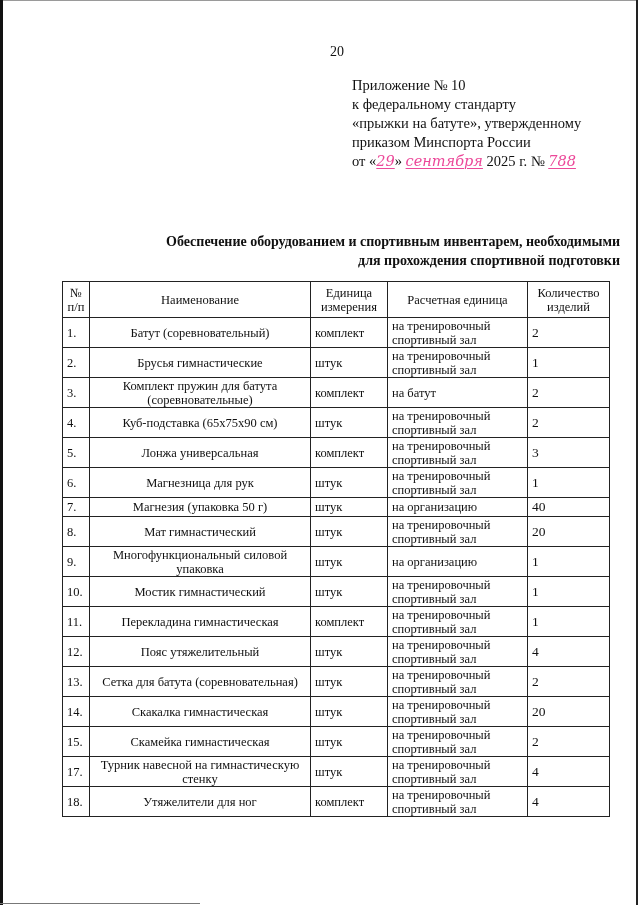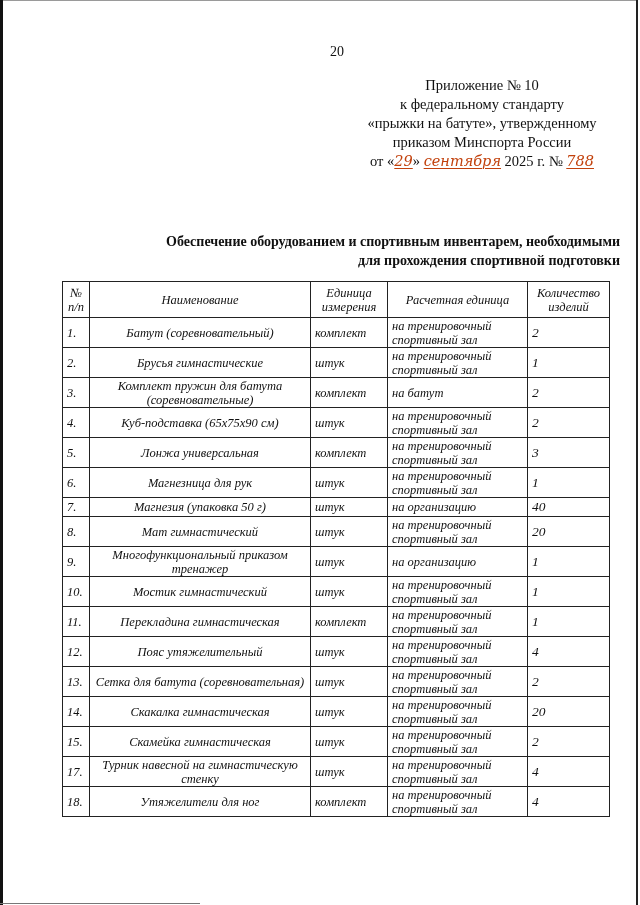--- a/index.html
+++ b/index.html
@@ -31,29 +31,29 @@
     position: absolute;
     left: 330px;
     top: 44px;
     font-size: 14px;
   }
   .appendix {
     position: absolute;
     left: 352px;
     top: 76px;
     width: 260px;
-    text-align: center;
+    text-align: left;
     font-size: 14.5px;
     line-height: 19px;
   }
   .appendix .line { display: block; white-space: nowrap; }
   .hand {
     font-family: "DejaVu Serif", serif;
     font-style: italic;
-    color: #c2410c;
+    color: #ec4899;
     text-decoration: underline;
     text-decoration-thickness: 1px;
     text-underline-offset: 2px;
   }
   .doc-title {
     position: absolute;
     left: 60px;
     top: 232px;
     width: 560px;
     text-align: right;
@@ -63,21 +63,20 @@
   }
   table.equip {
     position: absolute;
     left: 62px;
     top: 281px;
     width: 547px;
     border-collapse: collapse;
     font-size: 12.5px;
     line-height: 14px;
     table-layout: fixed;
-    font-style: italic;
   }
   table.equip th, table.equip td {
     border: 1px solid #222;
     padding: 0 4px;
     vertical-align: middle;
   }
   table.equip th {
     font-weight: normal;
     text-align: center;
     height: 35px;
@@ -181,21 +180,21 @@
       </tr>
     <tr>
         <td class="num">8.</td>
         <td class="name">Мат гимнастический</td>
         <td class="unit">штук</td>
         <td class="basis">на тренировочный спортивный зал</td>
         <td class="qty">20</td>
       </tr>
     <tr>
         <td class="num">9.</td>
-        <td class="name">Многофункциональный приказом тренажер</td>
+        <td class="name">Многофункциональный силовой упаковка</td>
         <td class="unit">штук</td>
         <td class="basis">на организацию</td>
         <td class="qty">1</td>
       </tr>
     <tr>
         <td class="num">10.</td>
         <td class="name">Мостик гимнастический</td>
         <td class="unit">штук</td>
         <td class="basis">на тренировочный спортивный зал</td>
         <td class="qty">1</td>

